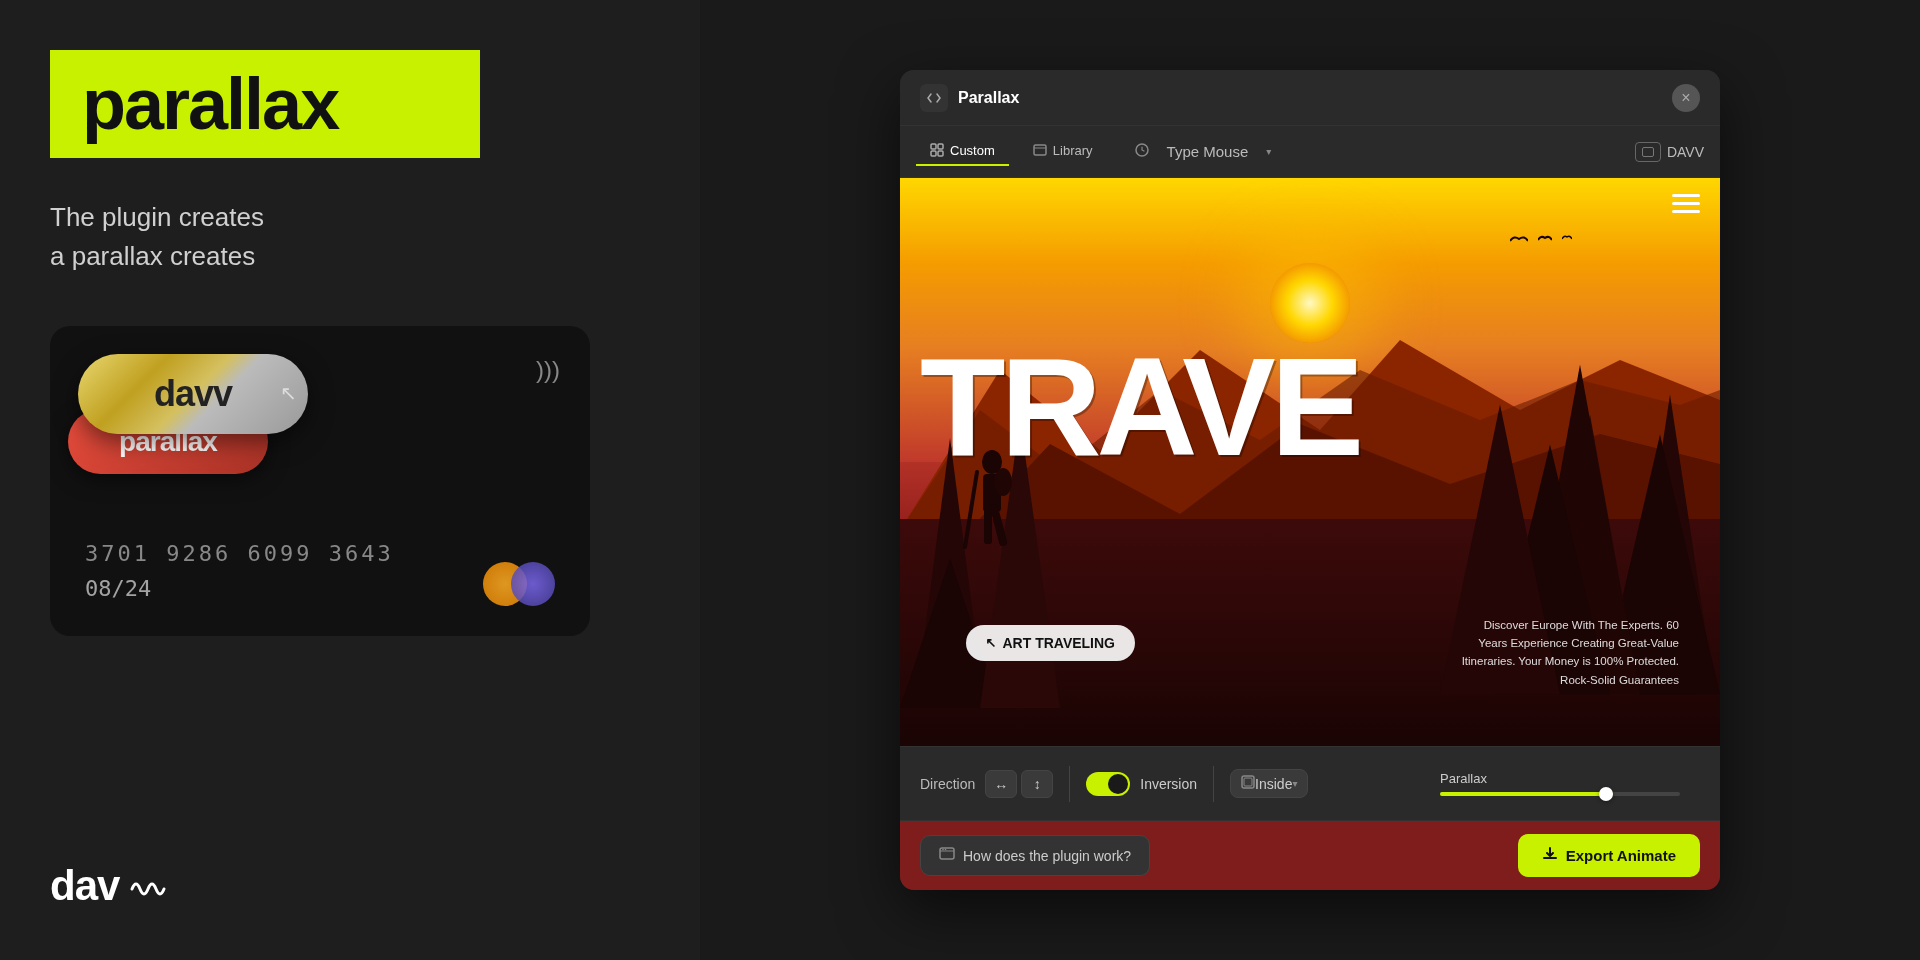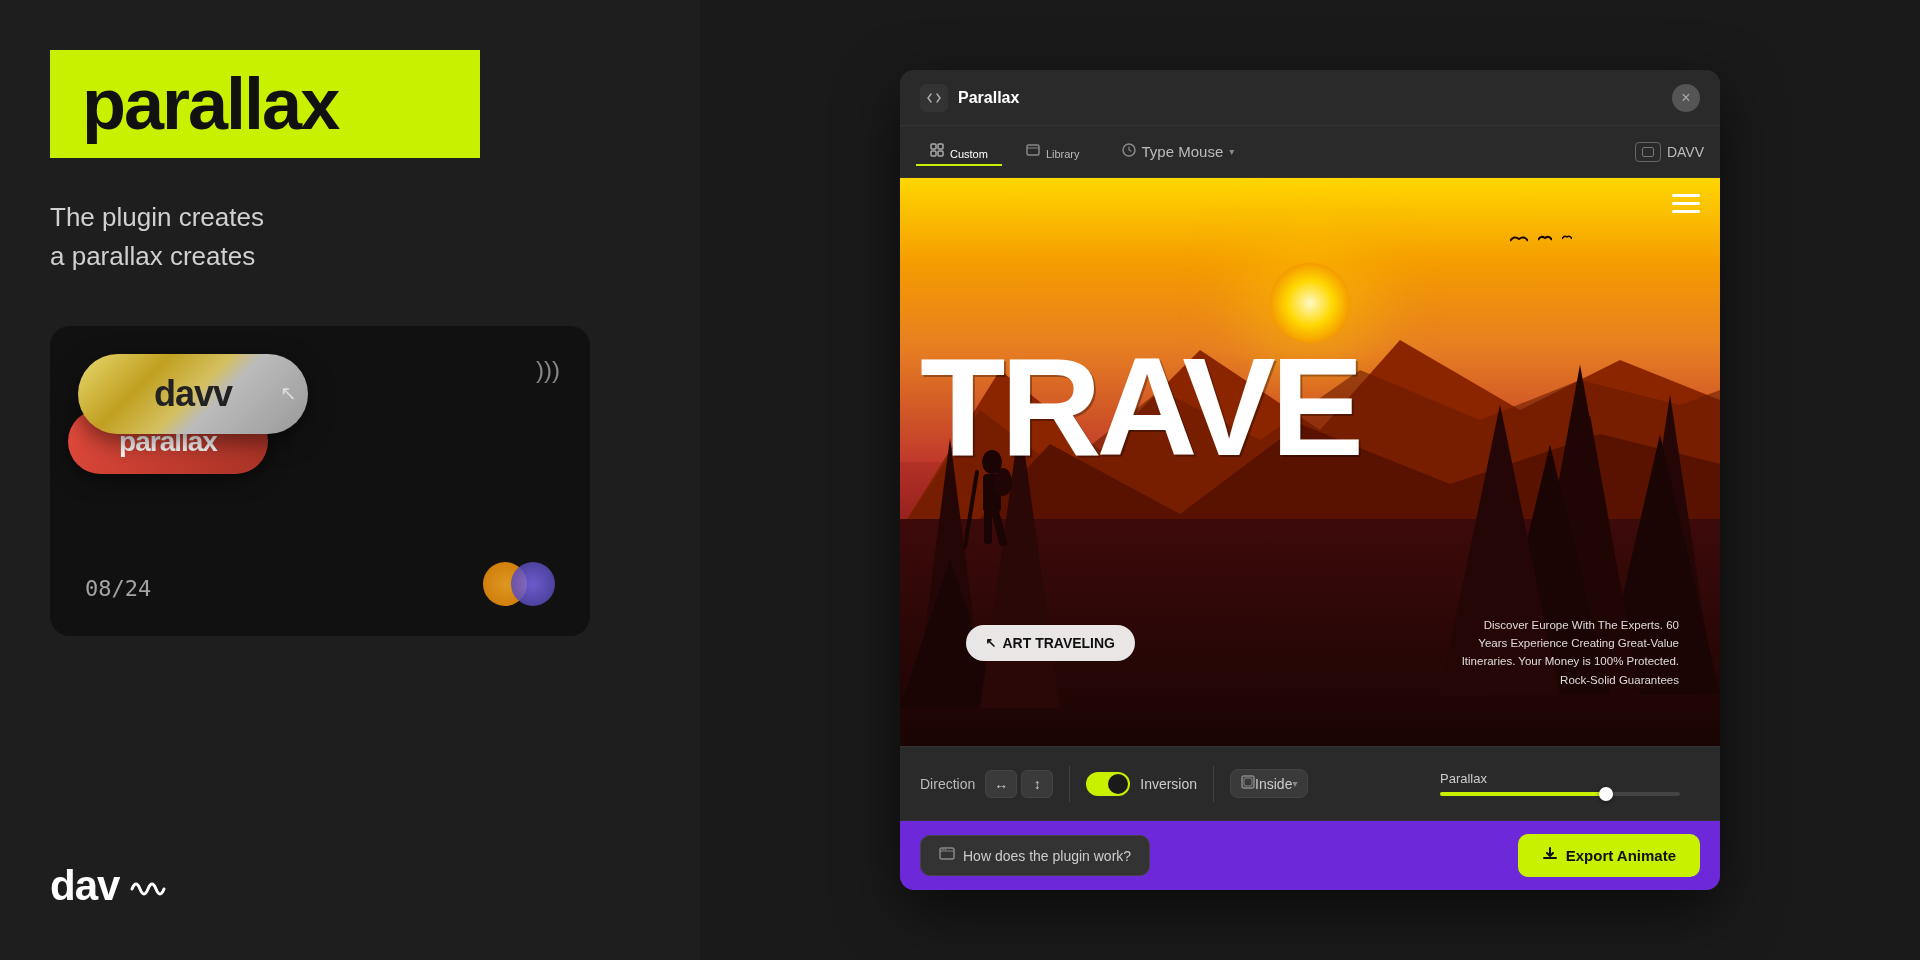--- a/index.html
+++ b/index.html
@@ -216,45 +216,45 @@
     }
 
     .tab-left {
       display: flex;
       align-items: center;
       gap: 4px;
     }
 
     .tab-item {
       display: flex;
-      align-items: flex-end;
+      align-items: flex-start;
       gap: 6px;
       padding: 6px 14px;
       border-radius: 8px;
       color: #bbb;
-      font-size: 11px;
+      font-size: 13px;
       cursor: pointer;
     }
 
     .tab-item.active {
       color: #fff;
       border-bottom: 2px solid #c8f100;
       border-radius: 0;
       padding-bottom: 4px;
     }
 
     .tab-item .tab-icon {
       font-size: 14px;
       color: #888;
     }
 
     .type-tab {
       display: flex;
       align-items: center;
-      gap: 6px;
+      gap: 18px;
       padding: 6px 14px;
       border-radius: 8px;
       color: #bbb;
       font-size: 15px;
       cursor: pointer;
     }
 
     .user-badge {
       display: flex;
       align-items: center;
@@ -514,21 +514,21 @@
       border-radius: 50%;
       position: absolute;
       right: 28%;
       top: -5px;
       box-shadow: 0 1px 4px rgba(0,0,0,0.4);
     }
 
     
     .bottom-bar {
       height: 70px;
-      background: #6d28d9;
+      background: #7f1d1d;
       border-top: 1px solid #333;
       display: flex;
       align-items: center;
       justify-content: space-between;
       padding: 0 20px;
       flex-shrink: 0;
     }
 
     .help-btn {
       display: flex;
@@ -579,20 +579,21 @@
         <span style="font-size:36px; font-weight:900; color:#222; letter-spacing:-1px;">davv</span>
       </div>
 
       <div style="width:200px; height:65px; background:linear-gradient(135deg,#e74c3c,#a93226); border-radius:35px; margin-top:-25px; margin-left:-10px; display:flex; align-items:center; justify-content:center; box-shadow:0 6px 20px rgba(0,0,0,0.5);">
         <span style="font-size:28px; font-weight:900; color:#fff; letter-spacing:-1px;">parallax</span>
       </div>
     </div>
 
     <div style="position:absolute; top:55px; left:230px; color:#ddd; font-size:20px;">↖</div>
 
+    <div class="card-number">3701  9286  6099  3643</div>
     <div class="card-expiry">08/24</div>
 
     <div class="mastercard-logo">
       <div class="mc-circle1"></div>
       <div class="mc-circle2"></div>
     </div>
   </div>
 
   <div class="bottom-logo">
     <span>dav

